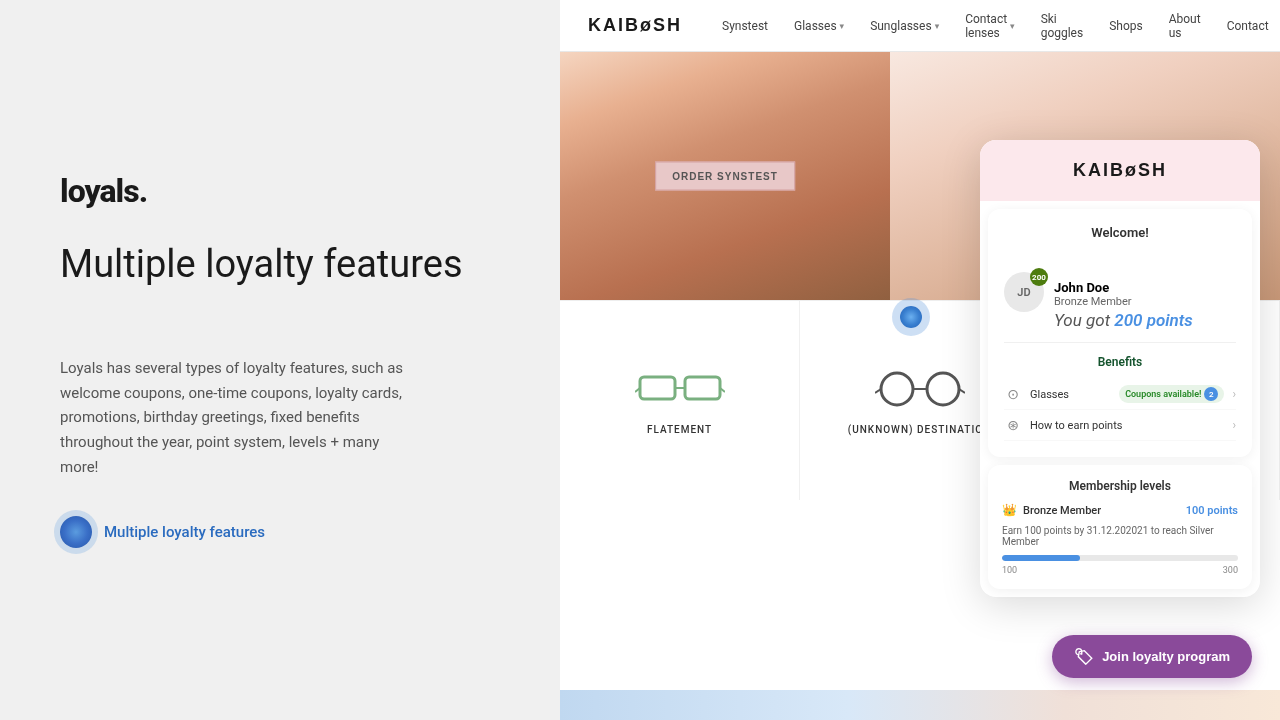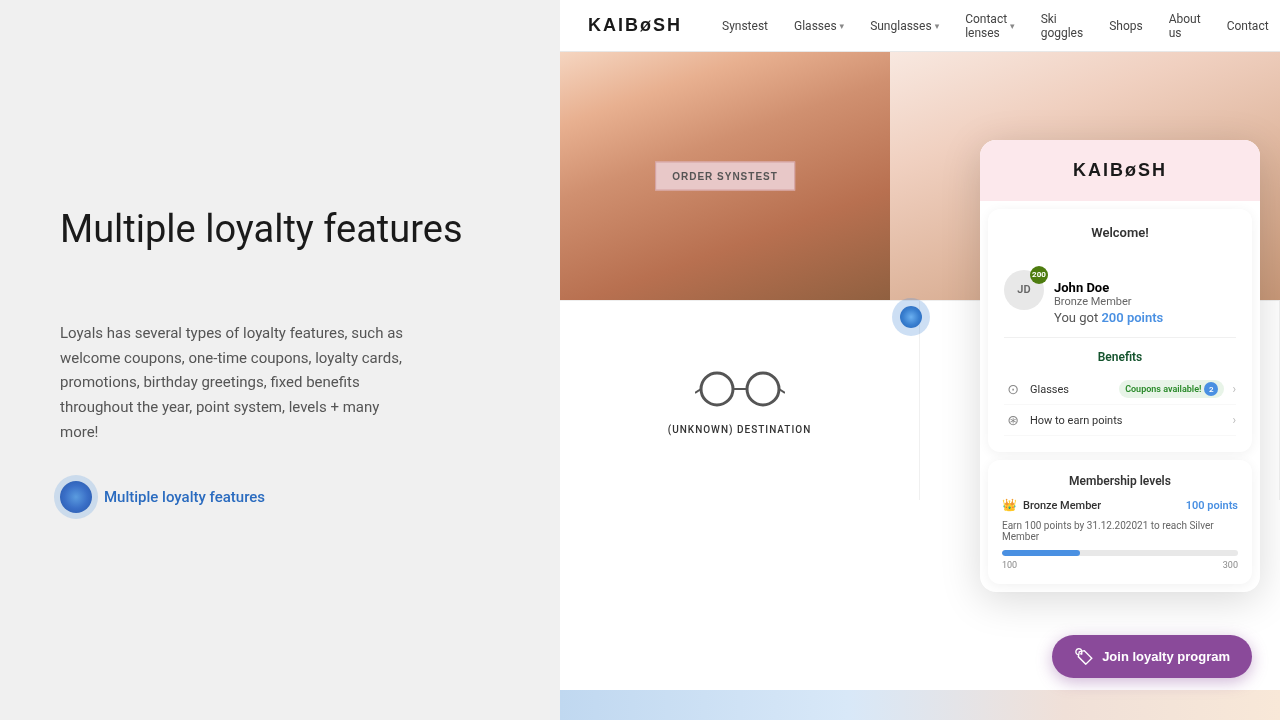--- a/index.html
+++ b/index.html
@@ -290,22 +290,23 @@
       font-weight: 700;
       color: #000000;
       margin-top: 26px;
     }
     .user-level {
       font-size: 11px;
       color: #666;
       margin-bottom: 2px;
     }
     .user-points-text {
-      font-size: 13px;
+      font-size: 17px;
       color: #555;
+      font-style: italic;
     }
     .user-points-highlight {
       color: #4a90e2;
       font-weight: 600;
     }
 
     .benefits-section {
       border-top: 1px solid #f0f0f0;
       padding-top: 12px;
       margin-top: 4px;
@@ -465,20 +466,21 @@
     
     .kaibosh-logo {
       font-family: 'Arial Black', Arial, sans-serif;
       letter-spacing: 2px;
     }
   </style>
 </head>
 <body>
 
 <div class="left-panel">
+  <div class="brand-logo">loyals.</div>
   <h2 class="section-title">Multiple loyalty features</h2>
   <p class="section-description">Loyals has several types of loyalty features, such as welcome coupons, one-time coupons, loyalty cards, promotions, birthday greetings, fixed benefits throughout the year, point system, levels + many more!</p>
   <a class="feature-link" href="#">
     <div class="feature-link-icon"></div>
     <span class="feature-link-text">Multiple loyalty features</span>
   </a>
 </div>
 
 <div class="right-panel">
   <div class="website-mockup">
@@ -536,20 +538,30 @@
           <ellipse cx="170" cy="100" rx="35" ry="25" fill="none" stroke="rgba(255,255,255,0.6)" stroke-width="4"></ellipse>
           <line x1="135" y1="100" x2="135" y2="100" stroke="rgba(255,255,255,0.6)" stroke-width="3"></line>
         </svg>
       </div>
     </div>
 
     <div class="blue-dot"></div>
 
     <div class="product-grid">
 
+      <div class="product-item">
+        <svg class="product-image-glasses" viewBox="0 0 90 45">
+          <rect x="5" y="10" width="35" height="22" rx="4" fill="none" stroke="#7ab080" stroke-width="3"></rect>
+          <rect x="50" y="10" width="35" height="22" rx="4" fill="none" stroke="#7ab080" stroke-width="3"></rect>
+          <line x1="40" y1="21" x2="50" y2="21" stroke="#7ab080" stroke-width="2"></line>
+          <line x1="5" y1="21" x2="0" y2="25" stroke="#7ab080" stroke-width="2"></line>
+          <line x1="85" y1="21" x2="90" y2="25" stroke="#7ab080" stroke-width="2"></line>
+        </svg>
+        <div class="product-label">FLATEMENT</div>
+      </div>
 
       <div class="product-item">
         <svg class="product-image-glasses" viewBox="0 0 90 45">
           <circle cx="22" cy="22" r="16" fill="none" stroke="#555" stroke-width="3"></circle>
           <circle cx="68" cy="22" r="16" fill="none" stroke="#555" stroke-width="3"></circle>
           <line x1="38" y1="22" x2="52" y2="22" stroke="#555" stroke-width="2"></line>
           <line x1="6" y1="22" x2="0" y2="26" stroke="#555" stroke-width="2"></line>
           <line x1="84" y1="22" x2="90" y2="26" stroke="#555" stroke-width="2"></line>
         </svg>
         <div class="product-label">(UNKNOWN) DESTINATION</div>

